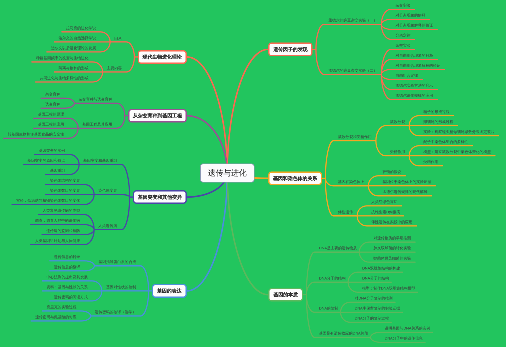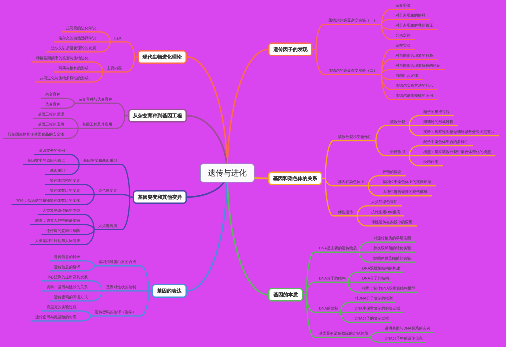--- a/index.html
+++ b/index.html
@@ -1,19 +1,19 @@
 <!DOCTYPE html>
 <html><head>
 <meta charset="utf-8">
 <title>mindmap</title>
 <style>
   html,body{margin:0;padding:0;background:#fff;}
   body{width:506px;height:347px;overflow:hidden;
        font-family:"Liberation Sans","DejaVu Sans",sans-serif;}
-  #stage{position:relative;width:506px;height:347px;background:#d946ef;overflow:hidden;}
+  #stage{position:relative;width:506px;height:347px;background:#22c55e;overflow:hidden;}
   #scaler{position:absolute;left:0;top:0;width:2024px;height:1388px;
           transform:scale(0.25);transform-origin:0 0;will-change:transform;}
   svg#wires{position:absolute;left:0;top:0;width:2024px;height:1388px;}
   #nodes{position:absolute;left:0;top:0;width:2024px;height:1388px;}
   .lbl{position:absolute;white-space:nowrap;color:#3c3c3c;
        font-family:"Liberation Sans","DejaVu Sans",sans-serif;
        line-height:1;letter-spacing:0;}
   .lbl.leaf{font-size:15px;color:#3c3c3c;}
   .lbl.main{font-size:19.4px;color:#333;-webkit-text-stroke:1.4px #333;letter-spacing:0.2px;}
   .rootbox{position:absolute;border:3.6px solid #8a96b4;border-radius:12px;

